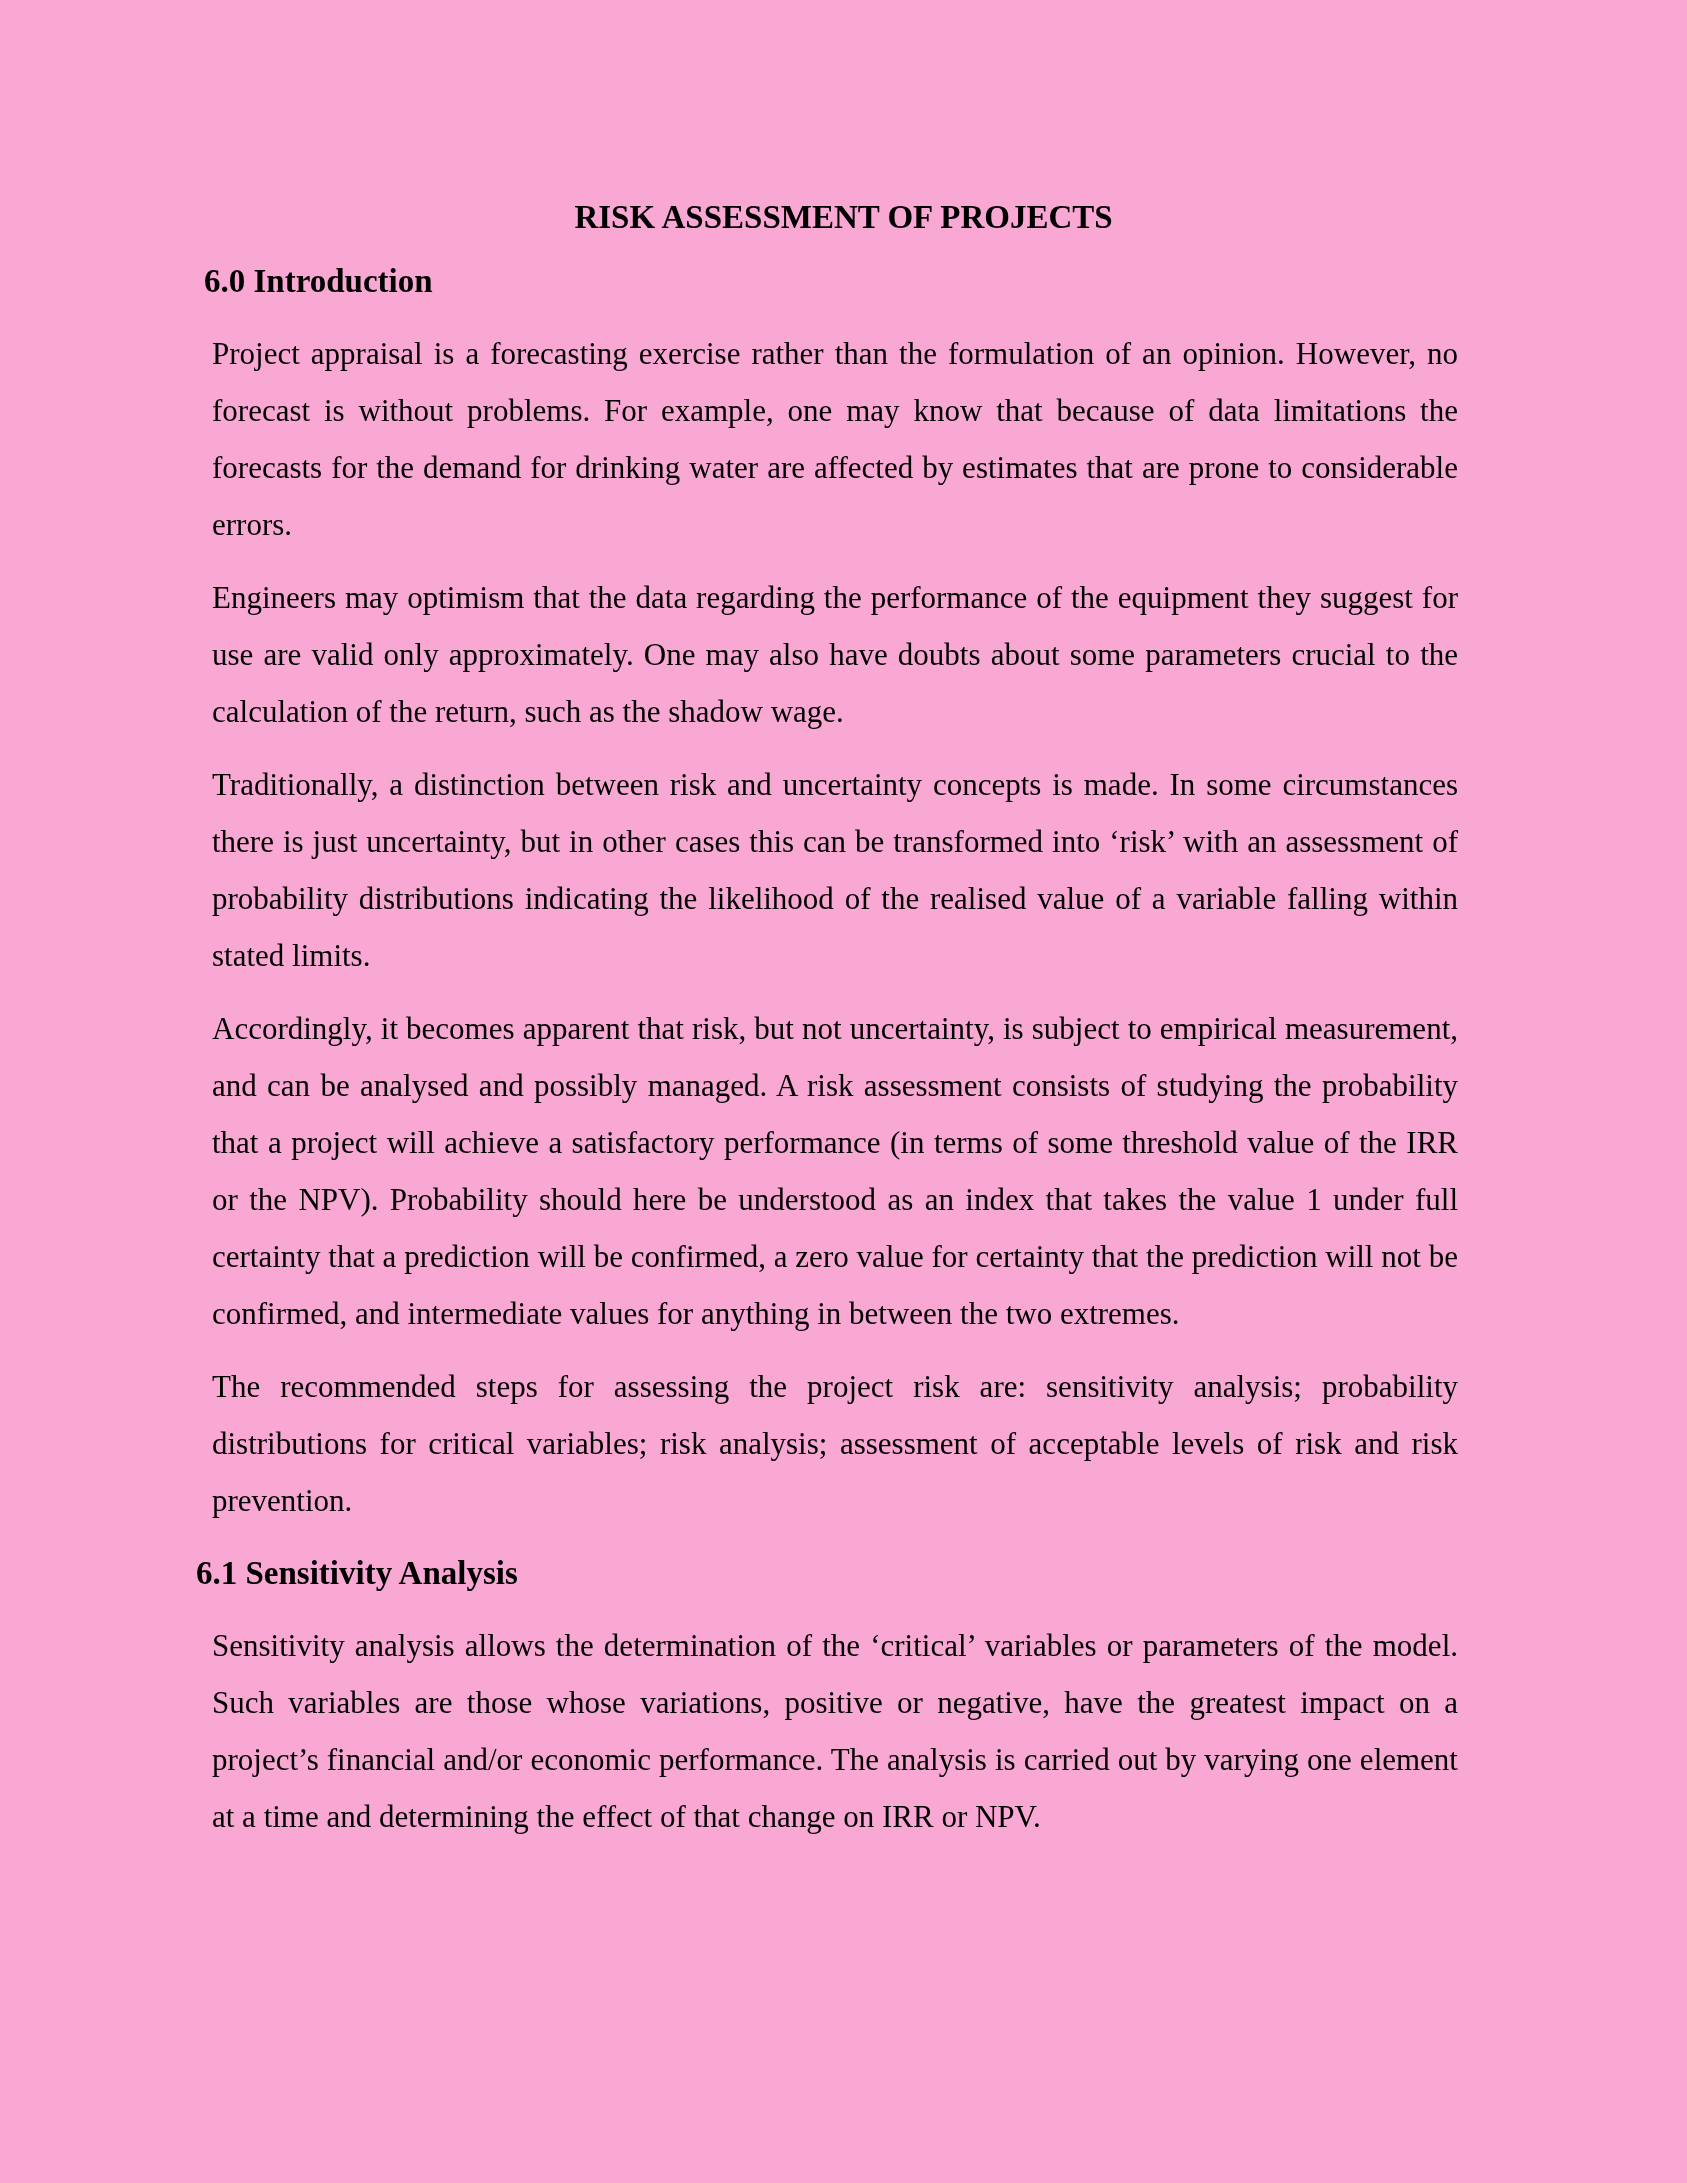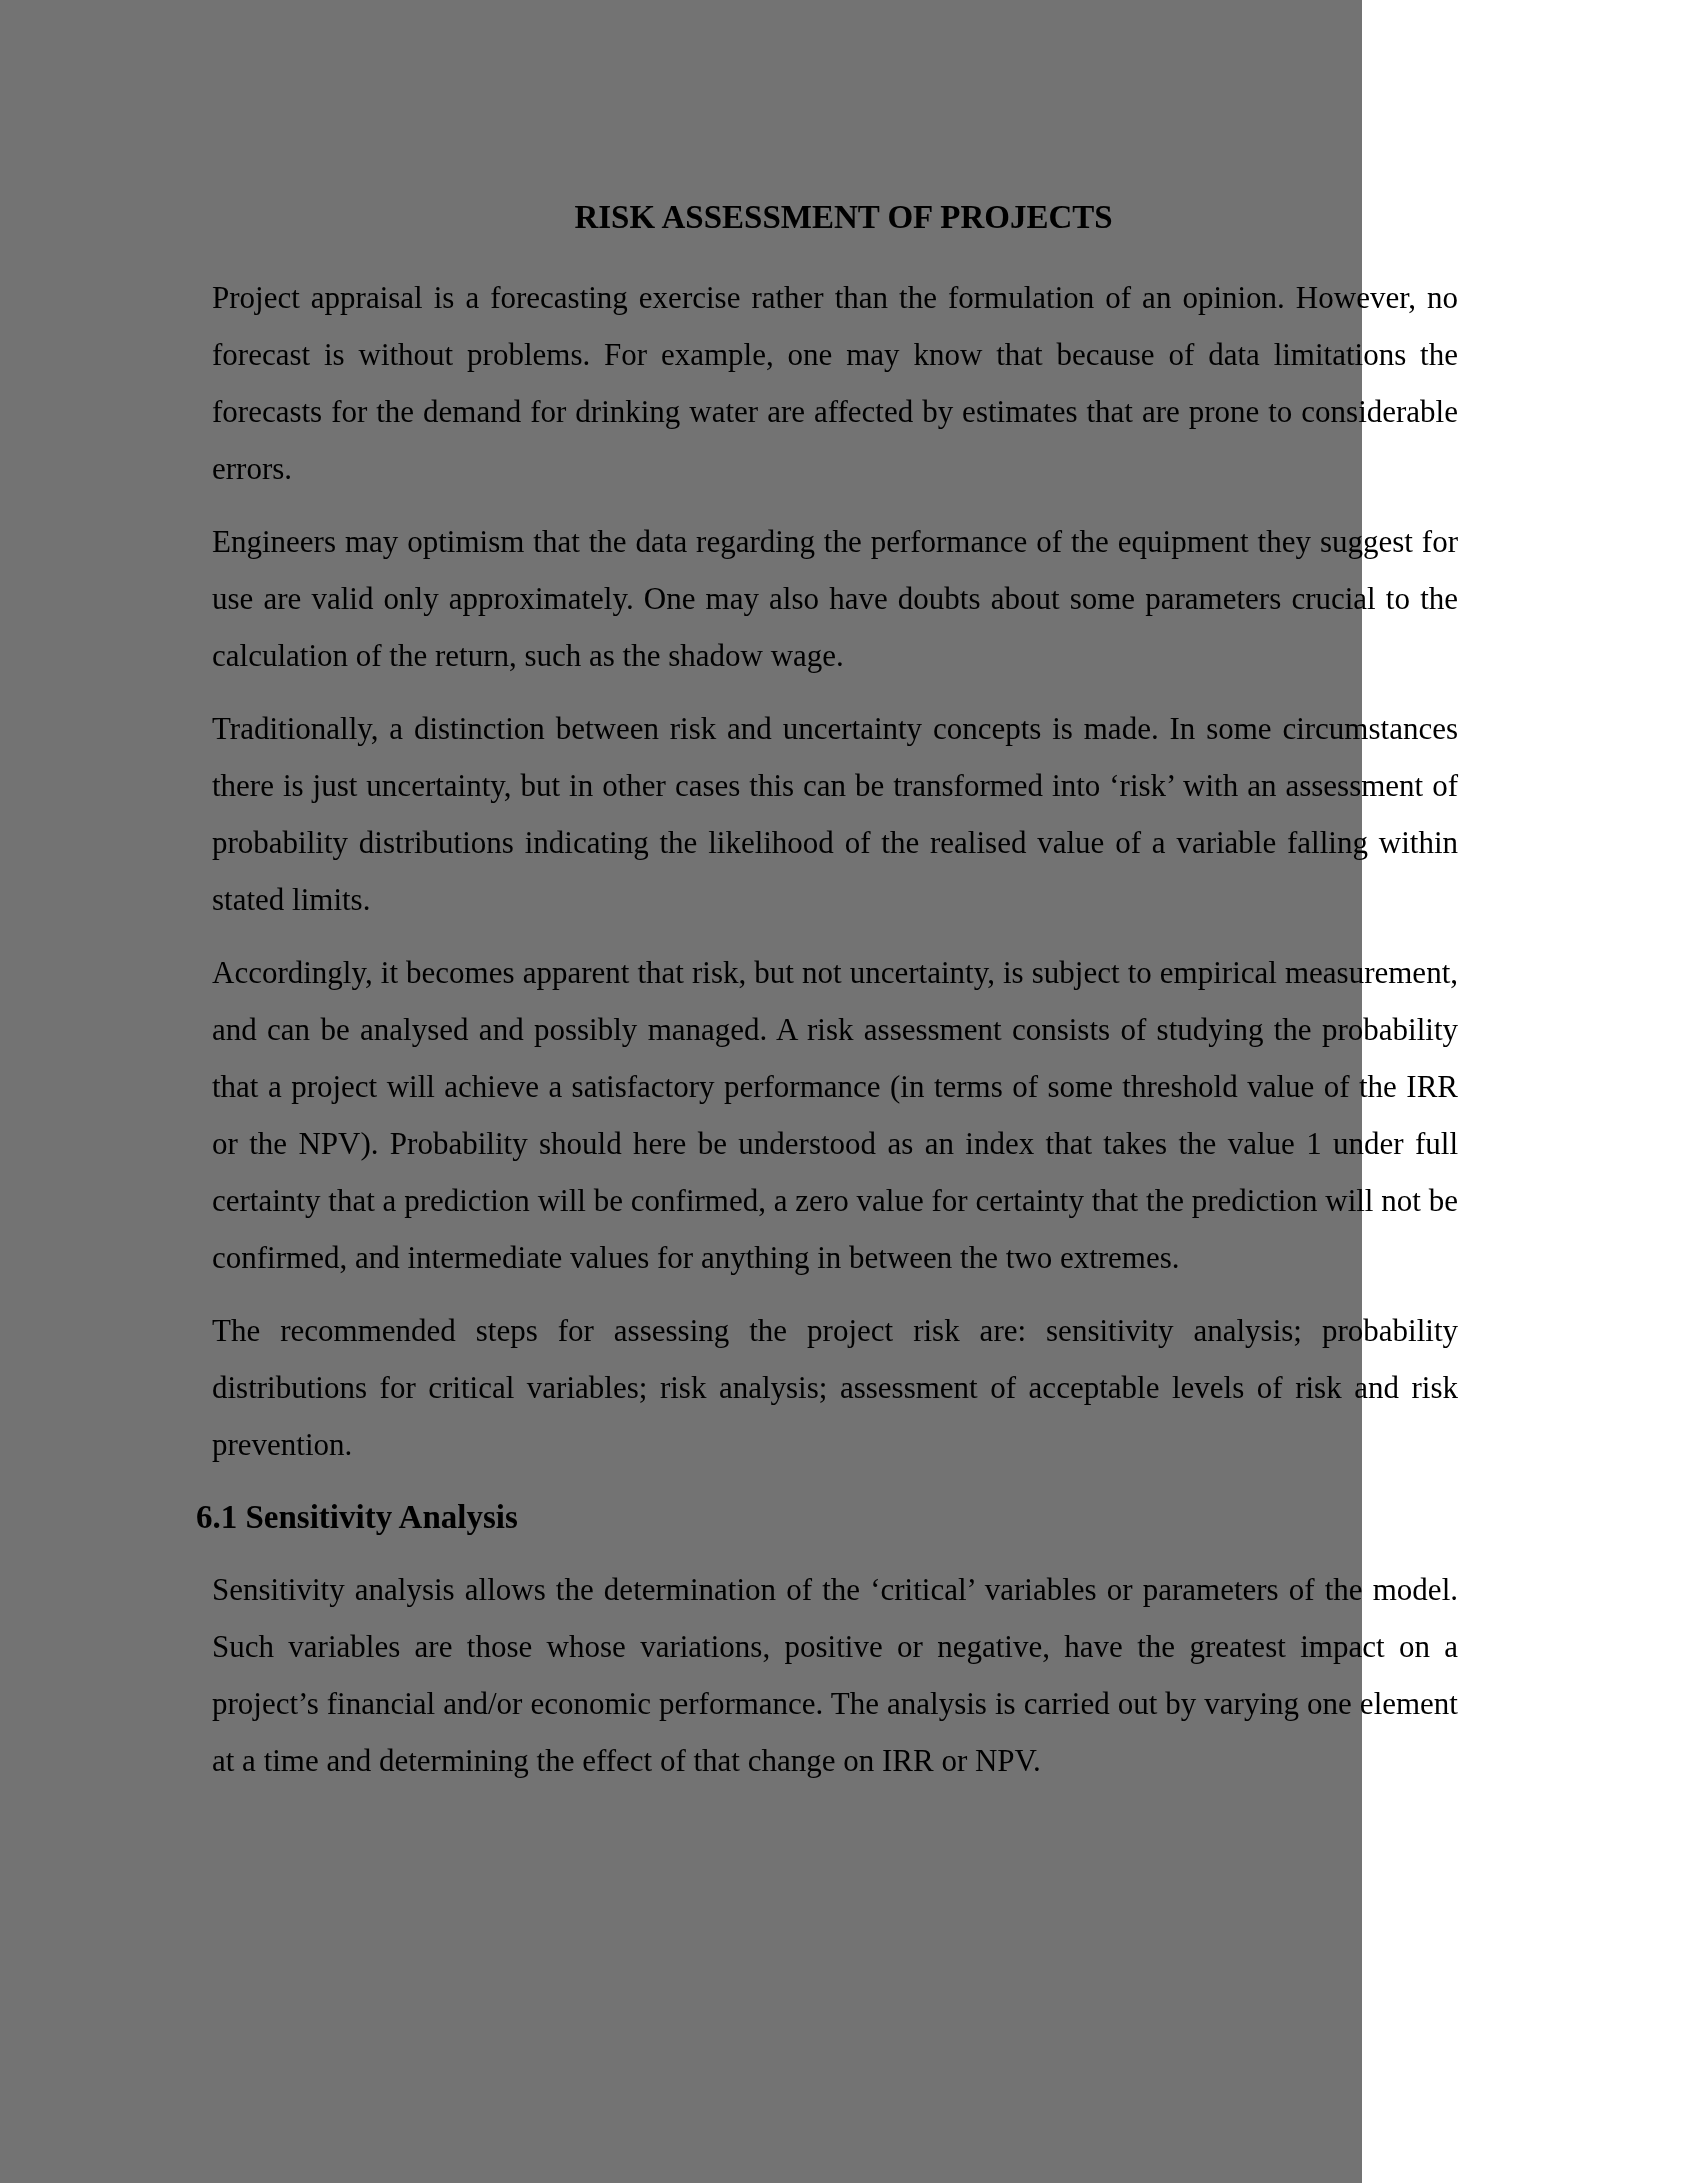--- a/index.html
+++ b/index.html
@@ -1,19 +1,19 @@
 <!DOCTYPE html>
 <html style="font-size:10.6px"><head>
 <meta charset="utf-8">
 <style>
   html, body { margin: 0; padding: 0; background: #ffffff; }
   body { width: 1687px; height: 2183px; position: relative; overflow: hidden; }
   .page {
-    position: absolute; left: 0; top: 0; width: 1362px; height: 2183px;
-    background: #737373; color: #000000;
+    position: absolute; left: 0; top: 0; width: 1687px; height: 2183px;
+    background: #f9a8d4; color: #000000;
     font-family: "Liberation Serif", serif;
   }
   .title {
     position: absolute; top: 197px; left: 0; width: 1687px;
     text-align: center; font-weight: bold; font-size: 33px; line-height: 40px;
     letter-spacing: 0px;
   }
   .content {
     position: absolute; left: 196px; width: 1278px; top: 253px;
   }
@@ -26,20 +26,21 @@
     text-align: justify; text-justify: inter-word;
   }
 </style>
 </head>
 <body>
 
 <div class="page">
   <div class="title">RISK ASSESSMENT OF PROJECTS</div>
 
   <div class="content">
+    <h2 class="h first">6.0 Introduction</h2>
     <p class="p">Project appraisal is a forecasting exercise rather than the formulation of an opinion. However, no forecast is without problems. For example, one may know that because of data limitations the forecasts for the demand for drinking water are affected by estimates that are prone to considerable errors.</p>
     <p class="p">Engineers may optimism that the data regarding the performance of the equipment they suggest for use are valid only approximately. One may also have doubts about some parameters crucial to the calculation of the return, such as the shadow wage.</p>
     <p class="p">Traditionally, a distinction between risk and uncertainty concepts is made. In some circumstances there is just uncertainty, but in other cases this can be transformed into ‘risk’ with an assessment of probability distributions indicating the likelihood of the realised value of a variable falling within stated limits.</p>
     <p class="p">Accordingly, it becomes apparent that risk, but not uncertainty, is subject to empirical measurement, and can be analysed and possibly managed. A risk assessment consists of studying the probability that a project will achieve a satisfactory performance (in terms of some threshold value of the IRR or the NPV). Probability should here be understood as an index that takes the value 1 under full certainty that a prediction will be confirmed, a zero value for certainty that the prediction will not be confirmed, and intermediate values for anything in between the two extremes.</p>
     <p class="p">The recommended steps for assessing the project risk are: sensitivity analysis; probability distributions for critical variables; risk analysis; assessment of acceptable levels of risk and risk prevention.</p>
 
     <h2 class="h">6.1 Sensitivity Analysis</h2>
     <p class="p">Sensitivity analysis allows the determination of the ‘critical’ variables or parameters of the model. Such variables are those whose variations, positive or negative, have the greatest impact on a project’s financial and/or economic performance. The analysis is carried out by varying one element at a time and determining the effect of that change on IRR or NPV.</p>
   </div>
 </div>

